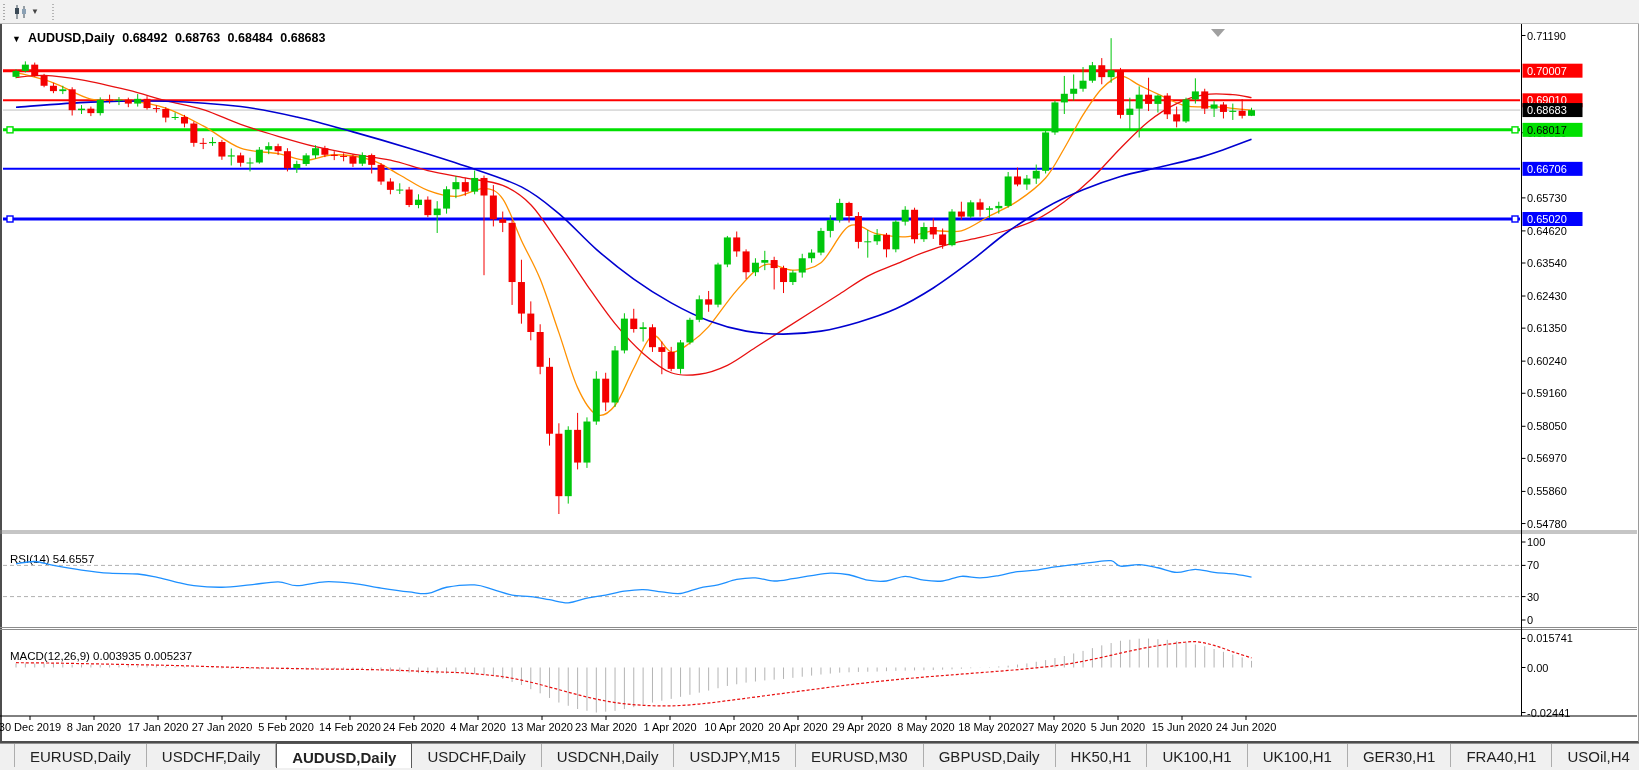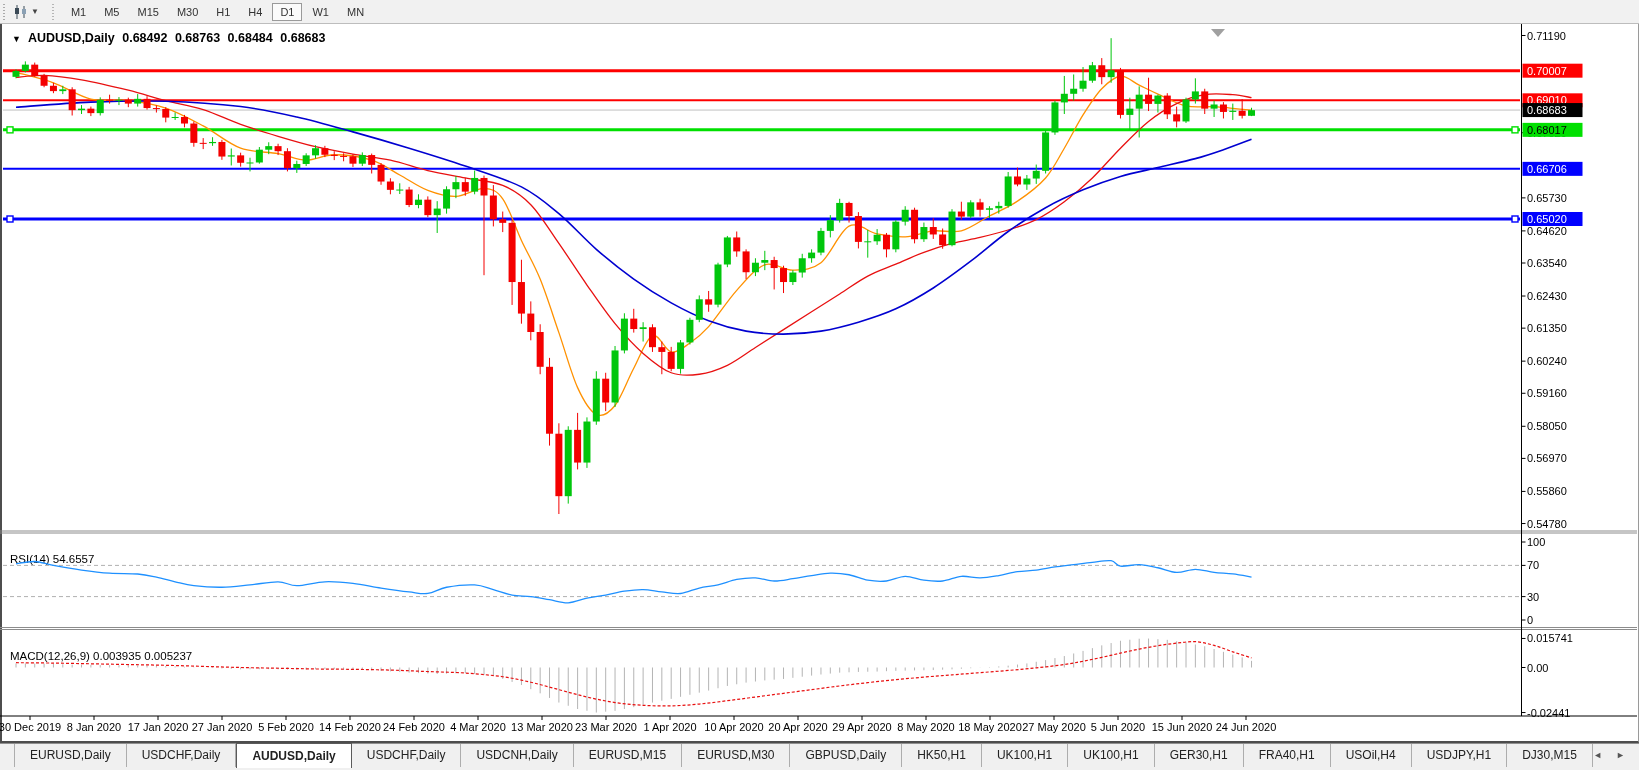--- a/index.html
+++ b/index.html
@@ -27,21 +27,21 @@
   .chart-title span{margin-right:4px;}
   .pane-label{position:absolute;left:8px;font-size:11.5px;color:#000;z-index:3;margin-top:15px;}
   #rsi-label{top:514px;}
   #macd-label{top:611px;}
   
   #chart-svg{position:absolute;left:0;top:0;z-index:4;pointer-events:none;}
   
   .tabbar{position:absolute;left:0;top:743px;width:1639px;height:27px;background:#f0f0f0;
           border-top:1px solid #8f8f8f;display:flex;align-items:flex-start;z-index:2;}
   .tabs{display:flex;margin-left:14px;height:23px;}
-  .tab{font-size:12px;color:#222;padding:4px 15px 0 15px;height:19px;background:transparent;
+  .tab{font-size:15px;color:#222;padding:4px 15px 0 15px;height:19px;background:transparent;
        border-right:1px solid #adadad;cursor:default;white-space:nowrap;}
   .tab:first-child{border-left:1px solid #adadad;}
   .tab.active{background:#ffffff;font-weight:700;border:1px solid #5a5a5a;border-bottom:none;
               margin-top:-1px;padding-top:5px;}
   .tab-scrolls{margin-left:auto;margin-right:14px;display:flex;gap:14px;padding-top:6px;}
   .tab-scrolls span{font-size:9px;color:#555;}
 </style>
 </head>
 <body>
 
@@ -50,31 +50,20 @@
   <span class="tool-icon">
     <svg width="16" height="16" viewBox="0 0 16 16">
       <line x1="4" y1="1" x2="4" y2="15" stroke="#3b4a57" stroke-width="1"></line>
       <rect x="2" y="4" width="4" height="6" fill="#3b4a57"></rect>
       <line x1="11" y1="2" x2="11" y2="14" stroke="#3b4a57" stroke-width="1"></line>
       <rect x="9" y="5" width="4" height="5" fill="#8aa0b4"></rect>
     </svg>
   </span>
   <span class="caret">▼</span>
   <span class="tsep"></span>
-  <div id="tf-buttons" style="display:flex;">
-      <button class="tf-btn">M1</button>
-      <button class="tf-btn">M5</button>
-      <button class="tf-btn">M15</button>
-      <button class="tf-btn">M30</button>
-      <button class="tf-btn">H1</button>
-      <button class="tf-btn">H4</button>
-      <button class="tf-btn active">D1</button>
-      <button class="tf-btn">W1</button>
-      <button class="tf-btn">MN</button>
-    </div>
 </div>
 
 <div class="chart-window">
   <div class="chart-title">
     <span class="dd">▼</span><span>AUDUSD,Daily</span>
     <span>0.68492</span>
     <span>0.68763</span>
     <span>0.68484</span>
     <span>0.68683</span>
   </div>
@@ -629,21 +618,21 @@
     </g>
   </svg>
 
 <div class="tabbar">
   <div class="tabs" id="tabs">
       <div class="tab">EURUSD,Daily</div>
       <div class="tab">USDCHF,Daily</div>
       <div class="tab active">AUDUSD,Daily</div>
       <div class="tab">USDCHF,Daily</div>
       <div class="tab">USDCNH,Daily</div>
-      <div class="tab">EURUSD,M15</div>
+      <div class="tab">USDJPY,M15</div>
       <div class="tab">EURUSD,M30</div>
       <div class="tab">GBPUSD,Daily</div>
       <div class="tab">HK50,H1</div>
       <div class="tab">UK100,H1</div>
       <div class="tab">UK100,H1</div>
       <div class="tab">GER30,H1</div>
       <div class="tab">FRA40,H1</div>
       <div class="tab">USOil,H4</div>
       <div class="tab">USDJPY,H1</div>
       <div class="tab">DJ30,M15</div>

